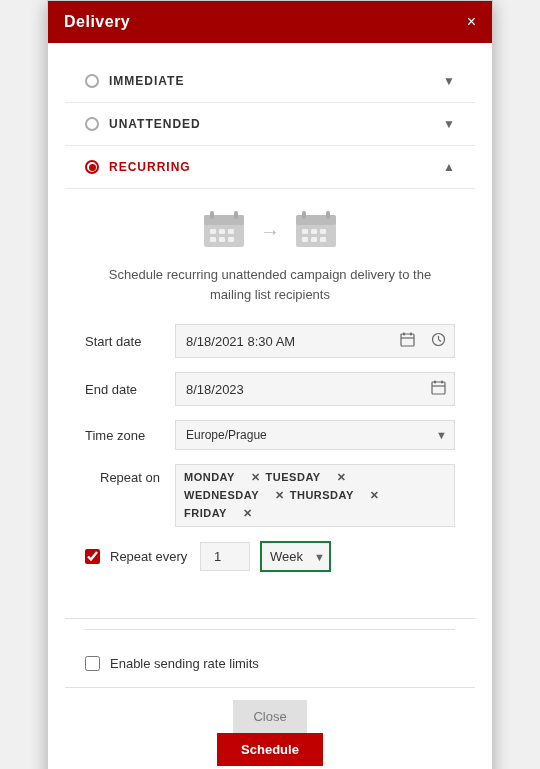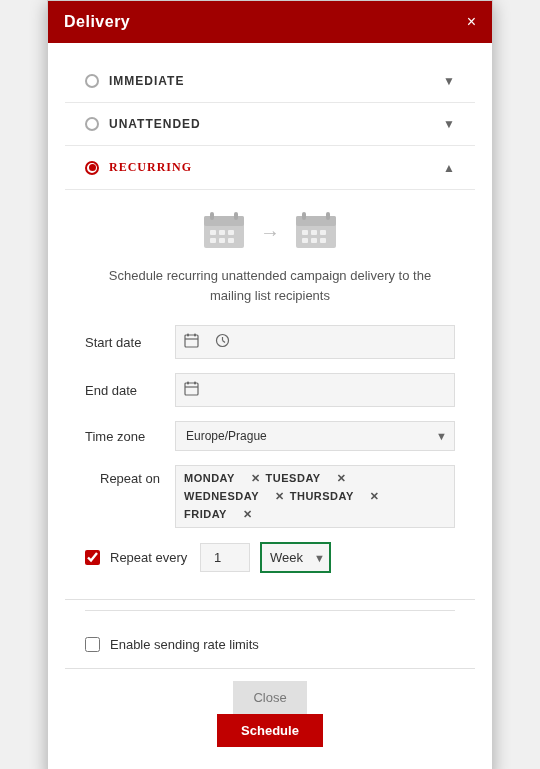--- a/index.html
+++ b/index.html
@@ -55,21 +55,20 @@
       gap: 10px;
     }
     .option-label {
       font-size: 12px;
       font-weight: bold;
       letter-spacing: 1px;
       color: #333;
     }
     .option-label.active {
       color: #c00000;
-      font-family: Liberation Serif, serif;
     }
     .radio-circle {
       width: 14px;
       height: 14px;
       border-radius: 50%;
       border: 2px solid #aaa;
       display: inline-flex;
       align-items: center;
       justify-content: center;
       flex-shrink: 0;
@@ -212,21 +211,21 @@
     }
     .day-tag .tag-x {
       font-size: 11px;
       color: #555;
       cursor: pointer;
     }
     .repeat-every-row {
       display: flex;
       align-items: center;
       gap: 10px;
-      margin-bottom: 6px;
+      margin-bottom: 26px;
     }
     .repeat-every-checkbox {
       width: 15px;
       height: 15px;
       accent-color: #c00000;
       cursor: pointer;
     }
     .repeat-every-label {
       font-size: 13px;
       color: #333;
@@ -374,20 +373,21 @@
       </div>
 
       <div class="recurring-desc">
         <span>Schedule recurring unattended campaign delivery to the</span><br>
         <span>mailing list recipients</span>
       </div>
 
       <div class="form-row">
         <span class="form-label">Start date</span>
         <div class="input-with-icons">
+          <input type="text" value="8/18/2021 8:30 AM" style="">
           <button class="input-icon-btn">
             <svg width="15" height="15" viewBox="0 0 15 15" fill="none">
                 <rect x="1" y="2" width="13" height="12" rx="1" stroke="#666" stroke-width="1.2"></rect>
                 <rect x="3" y="0.5" width="2" height="3" rx="1" fill="#666"></rect>
                 <rect x="10" y="0.5" width="2" height="3" rx="1" fill="#666"></rect>
                 <line x1="1" y1="6" x2="14" y2="6" stroke="#666" stroke-width="1.2"></line>
               </svg>
           </button>
           <button class="input-icon-btn">
             <svg width="15" height="15" viewBox="0 0 15 15" fill="none">
@@ -395,20 +395,21 @@
                 <line x1="7.5" y1="4" x2="7.5" y2="7.5" stroke="#666" stroke-width="1.2"></line>
                 <line x1="7.5" y1="7.5" x2="10" y2="9.5" stroke="#666" stroke-width="1.2"></line>
               </svg>
           </button>
         </div>
       </div>
 
       <div class="form-row">
         <span class="form-label">End date</span>
         <div class="input-with-icons">
+          <input type="text" value="8/18/2023" style="">
           <button class="input-icon-btn">
             <svg width="15" height="15" viewBox="0 0 15 15" fill="none">
                 <rect x="1" y="2" width="13" height="12" rx="1" stroke="#666" stroke-width="1.2"></rect>
                 <rect x="3" y="0.5" width="2" height="3" rx="1" fill="#666"></rect>
                 <rect x="10" y="0.5" width="2" height="3" rx="1" fill="#666"></rect>
                 <line x1="1" y1="6" x2="14" y2="6" stroke="#666" stroke-width="1.2"></line>
               </svg>
           </button>
         </div>
       </div>

